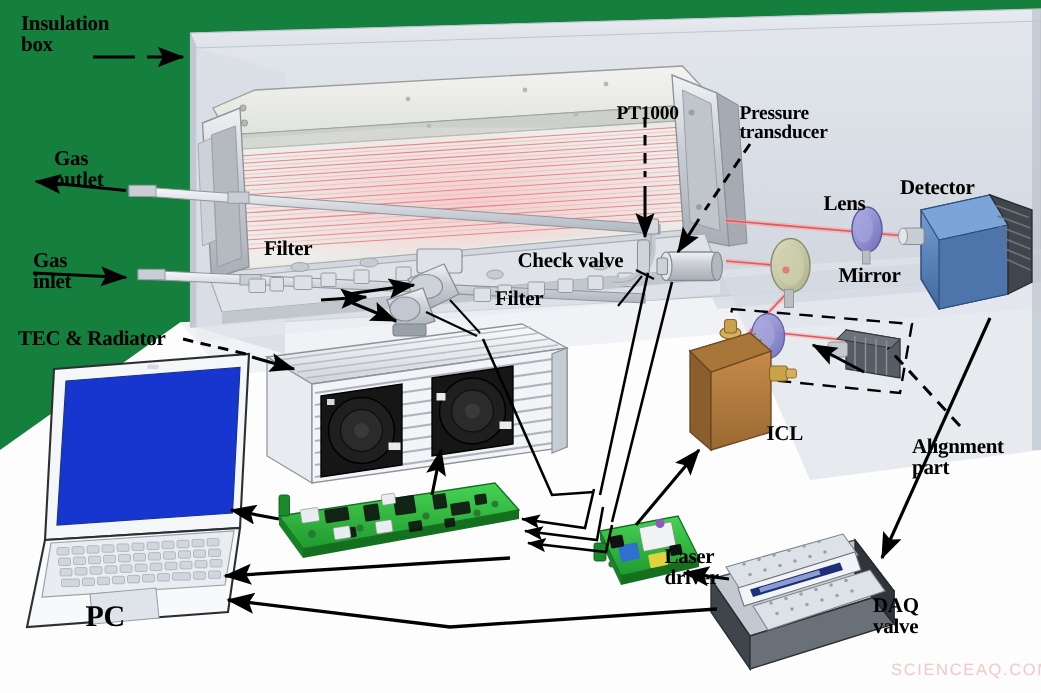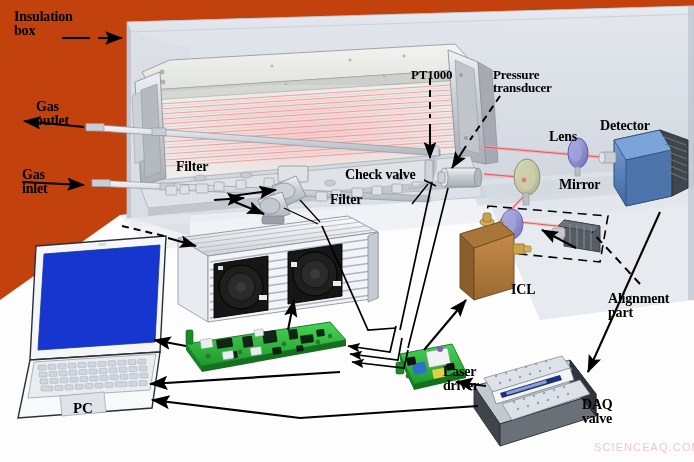--- a/index.html
+++ b/index.html
@@ -1,17 +1,17 @@
 <!DOCTYPE html>
 <html><head>
 <meta charset="utf-8">
 <style>
   html,body{margin:0;padding:0;background:#fff;}
   body{font-family:"Liberation Serif",serif;}
-  #stage{position:relative;width:694px;height:462px;background:#c2410c;overflow:hidden;}
+  #stage{position:relative;width:694px;height:462px;background:#15803d;overflow:hidden;}
   #svgroot{position:absolute;left:0;top:0;width:694px;height:462px;}
   .lbl{position:absolute;font-family:"Liberation Serif",serif;font-weight:bold;color:#000;
        line-height:1.02;white-space:pre;letter-spacing:-0.2px;}
   .lbl.l{text-align:left;}
   .wm{position:absolute;font-family:"Liberation Sans",sans-serif;font-weight:normal;
       color:#f3c8c8;letter-spacing:1.1px;font-size:11px;}
 </style>
 </head>
 <body>
 
@@ -577,24 +577,25 @@
 <div class="lbl l" style="left:600px; top:119px; font-size:14px;">Detector</div>
 <div class="lbl l" style="left:549px; top:130px; font-size:14px;">Lens</div>
 <div class="lbl l" style="left:535px; top:178px; font-size:14px;margin-left:24px;">Mirror</div>
 <div class="lbl l" style="left:36px;  top:100px; font-size:14px;">Gas
 outlet</div>
 <div class="lbl l" style="left:22px;  top:168px; font-size:14px;">Gas
 inlet</div>
 <div class="lbl l" style="left:176px; top:160px; font-size:14px;">Filter</div>
 <div class="lbl l" style="left:345px; top:168px; font-size:14px;">Check valve</div>
 <div class="lbl l" style="left:330px; top:193px; font-size:14px;">Filter</div>
+<div class="lbl l" style="left:12px;  top:220px; font-size:14px;">TEC &amp; Radiator</div>
 <div class="lbl l" style="left:511px; top:283px; font-size:14px;">ICL</div>
 <div class="lbl l" style="left:443px; top:325px; font-size:14px;margin-top:40px;">Laser
 driver</div>
 <div class="lbl l" style="left:608px; top:292px; font-size:14px;">Alignment
 part</div>
-<div class="lbl l" style="left:73px;  top:401px; font-size:15px;">PC</div>
+<div class="lbl l" style="left:57px;  top:401px; font-size:20px;">PC</div>
 <div class="lbl l" style="left:582px; top:398px; font-size:14px;">DAQ
 valve</div>
 
 <div class="wm" style="left:594px; top:441px;">SCIENCEAQ.COM</div>
 
 </div>
 
 </body></html>

